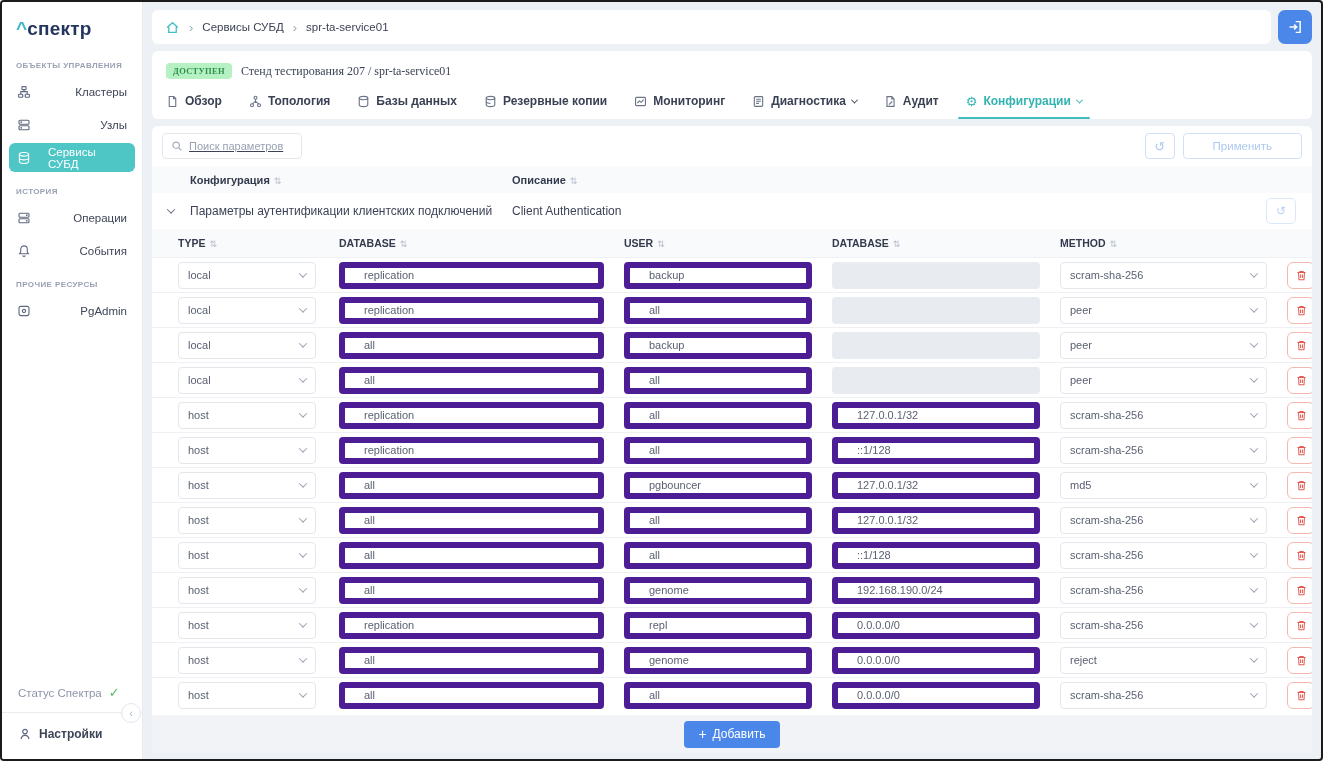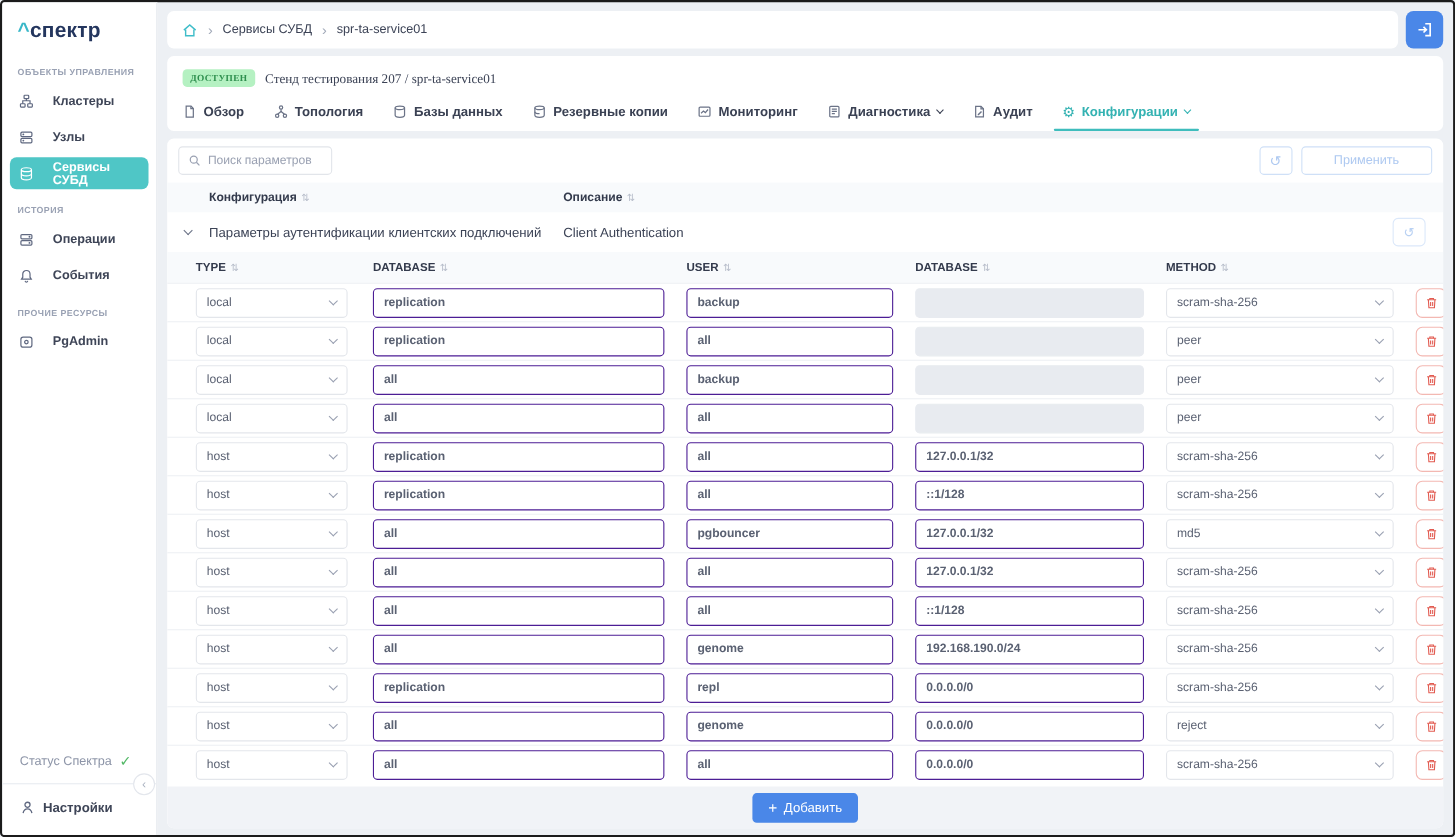--- a/index.html
+++ b/index.html
@@ -5,21 +5,21 @@
   * { margin:0; padding:0; box-sizing:border-box; }
   html,body { width:1323px; height:761px; }
   body { font-family:"Liberation Sans","DejaVu Sans",sans-serif; background:#edf0f4; }
   .frame { width:1323px; height:761px; border:2px solid #1b1b1b; border-radius:4px; display:flex; background:#edf0f4; overflow:hidden; }
 
   
   .sidebar { width:141px; min-width:141px; background:#fff; border-right:1px solid #e7eaef; display:flex; flex-direction:column; position:relative; }
   .logo { padding:16px 14px 8px; font-size:19px; font-weight:700; color:#24365e; letter-spacing:.2px; }
   .logo .caret { color:#38b7c8; }
   .section-label { padding:13px 14px 5px; font-size:8px; font-weight:700; color:#99a1b3; letter-spacing:.4px; }
-  .nav-item { margin:2px 7px; padding:0 8px; height:29px; display:flex; align-items:center; gap:17px; border-radius:6px; font-size:11.5px; color:#3e4557; font-weight:700; cursor:pointer; }
+  .nav-item { margin:2px 7px; padding:0 8px; height:29px; display:flex; align-items:center; gap:17px; border-radius:6px; font-size:11.5px; color:#3e4557; font-weight:400; cursor:pointer;justify-content:space-between; }
   .nav-item .nicon { color:#5f6880; display:flex; }
   .nav-item.active { background:#4fc6c6; color:#fff; }
   .nav-item.active .nicon { color:#fff; }
   .sidebar-footer { margin-top:auto; }
   .status-row { display:flex; align-items:center; gap:7px; padding:10px 16px 12px; font-size:11.5px; color:#8d95a8; }
   .status-check { color:#52b866; font-size:13px; }
   .sb-divider { position:relative; border-top:1px solid #e8ebf0; }
   .collapse-btn { position:absolute; right:1px; top:-10px; width:20px; height:20px; border-radius:50%; border:1px solid #e3e6ec; background:#fff; color:#aab2c0; font-size:11px; line-height:1; display:flex; align-items:center; justify-content:center; cursor:pointer; }
   .settings-row { display:flex; align-items:center; gap:7px; padding:14px 16px 18px; font-size:12px; color:#3e4557; font-weight:600; cursor:pointer; }
   .settings-row .nicon { color:#5f6880; display:flex; }
@@ -41,41 +41,41 @@
   .tab .ticon { color:#6b7387; display:flex; }
   .tab.active { color:#33b2b2; }
   .tab.active .ticon { color:#33b2b2; }
   .tab.active::after { content:""; position:absolute; left:-8px; right:-8px; bottom:0; height:2px; background:#3fbdbd; border-radius:2px; }
   .gear-glyph { font-size:13px; line-height:1; }
 
   
   .content-card { flex:1; background:#fff; border-radius:6px; display:flex; flex-direction:column; overflow:hidden; }
   .toolbar { height:40px; display:flex; align-items:center; padding:0 10px; }
   .search-box { width:140px; height:26px; border:1px solid #e2e5ea; border-radius:4px; display:flex; align-items:center; padding:0 8px; gap:6px; background:#fff; color:#9aa1b2; }
-  .search-box input { border:none; outline:none; width:100%; font-size:11px; color:#3c4356; font-family:inherit; }
+  .search-box input { border:none; outline:none; width:100%; font-size:11px; color:#3c4356; font-family:inherit;text-decoration:underline; }
   .search-box input::placeholder { color:#9aa1b2; }
   .toolbar-right { margin-left:auto; display:flex; gap:8px; }
   .icon-btn { width:30px; height:26px; border:1px solid #cfe0f7; border-radius:4px; background:#fff; color:#aec9f1; font-size:13px; line-height:1; cursor:pointer; }
   .apply-btn { height:26px; padding:0 29px; border:1px solid #cfe0f7; border-radius:4px; background:#fff; color:#aec9f1; font-size:11.5px; cursor:pointer; font-family:inherit; }
 
   .cfg-header { height:27px; background:#f8fafc; display:grid; grid-template-columns:38px 322px 1fr 46px; align-items:center; font-size:11px; font-weight:700; color:#333a4c; }
   .sort { color:#b6bcc9; font-size:9px; font-weight:400; margin-left:4px; }
   .group-row { height:36px; display:grid; grid-template-columns:38px 322px 1fr 46px; align-items:center; font-size:12px; color:#3c4356; }
   .chev { width:6px; height:6px; border-right:1.5px solid #6b7387; border-bottom:1.5px solid #6b7387; display:inline-block; transform:rotate(45deg) translate(-1px,-1px); }
   .chev.small { width:5px; height:5px; border-color:currentColor; }
   .group-expander { display:flex; justify-content:center; cursor:pointer; }
   .group-reset { width:30px; height:26px; border:1px solid #dbe8fa; border-radius:5px; background:#fff; color:#b9d1f3; font-size:12px; cursor:pointer; }
 
   .sub-header { height:28px; background:#f8fafc; display:grid; grid-template-columns:26px 161px 285px 208px 228px 227px 1fr; align-items:center; font-size:10.5px; font-weight:700; color:#333a4c; }
   .hba-row { height:35px; display:grid; grid-template-columns:26px 161px 285px 208px 228px 227px 1fr; align-items:center; border-top:1px solid #eef0f4; }
   .sel { height:27px; border:1px solid #e3e6eb; border-radius:4px; background:#fff; display:flex; align-items:center; justify-content:space-between; padding:0 9px; font-size:11px; color:#5a6172; cursor:pointer; }
   .sel .chev { border-color:#9aa1b2; }
   .sel.type-w { width:138px; }
   .sel.full { width:calc(100% - 20px);gap:12px; }
-  .inp { height:27px; width:calc(100% - 20px); border:1px solid #4c1d95; border-radius:4px; padding:0 9px; font-size:11px; color:#5a6172; font-family:inherit; background:#fff; outline:none;font-weight:bold; }
+  .inp { height:27px; width:calc(100% - 20px); border:6px solid #4c1d95; border-radius:4px; padding:0 19px; font-size:11px; color:#5a6172; font-family:inherit; background:#fff; outline:none; }
   .inp.disabled { background:#e8ebf0; border-color:#e8ebf0; color:#9aa1b2; }
   .del-btn { width:28px; height:27px; border:1px solid #f3b8b2; border-radius:6px; background:#fff; color:#e25c52; display:flex; align-items:center; justify-content:center; cursor:pointer; }
 
   .table-footer { margin-top:auto; height:38px; background:#f1f3f7; display:flex; align-items:center; justify-content:center; }
   .add-btn { height:27px; padding:0 14px; border:none; border-radius:4px; background:#4a87e8; color:#fff; font-size:12px; display:flex; align-items:center; gap:6px; cursor:pointer; font-family:inherit; }
   .add-plus { font-size:14px; line-height:1; }
 
   svg.ic { display:block; }
 </style>
 </head>

